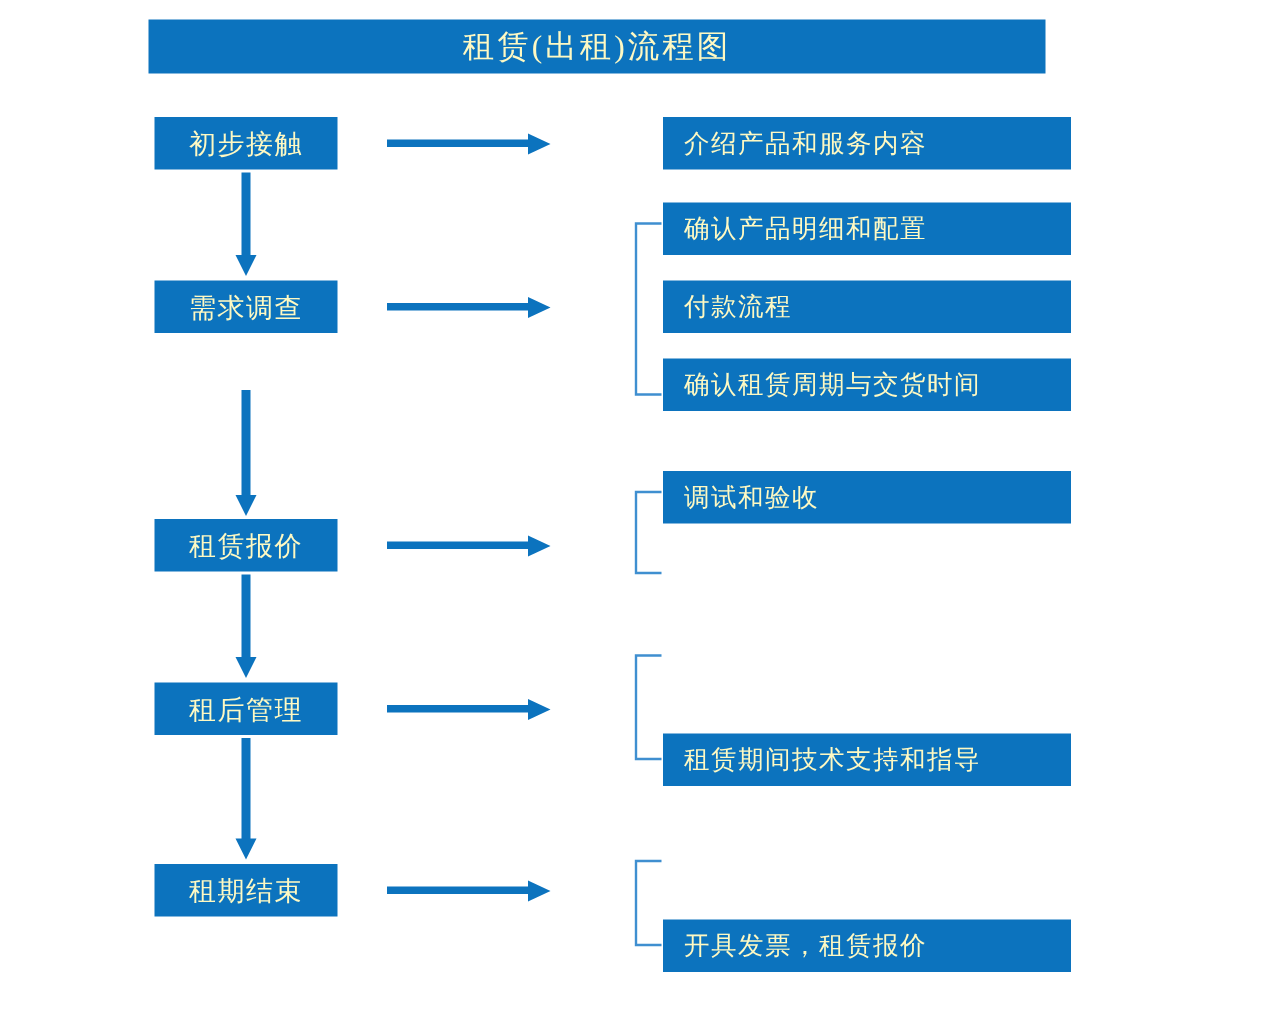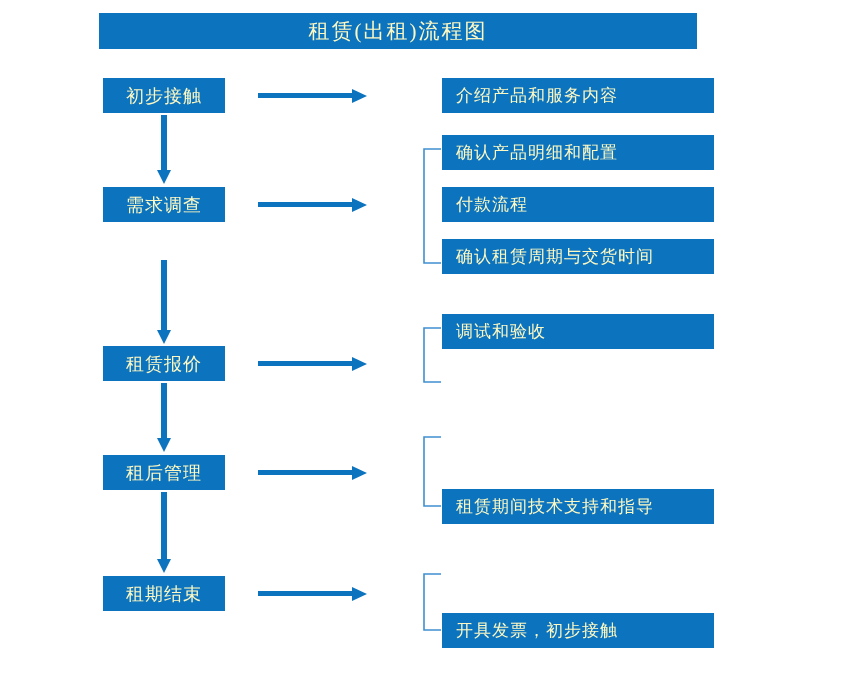--- a/index.html
+++ b/index.html
@@ -180,15 +180,15 @@
 
   <div class="box detail-box" style="top:239px;">确认租赁周期与交货时间</div>
 
   <div class="box detail-box" style="top:314px;">调试和验收</div>
 
 
 
   <div class="box detail-box" style="top:489px;">租赁期间技术支持和指导</div>
 
 
-  <div class="box detail-box" style="top:613px;">开具发票，初步接触</div>
+  <div class="box detail-box" style="top:613px;">开具发票，租赁报价</div>
 
 </div>
 
 </body></html>

